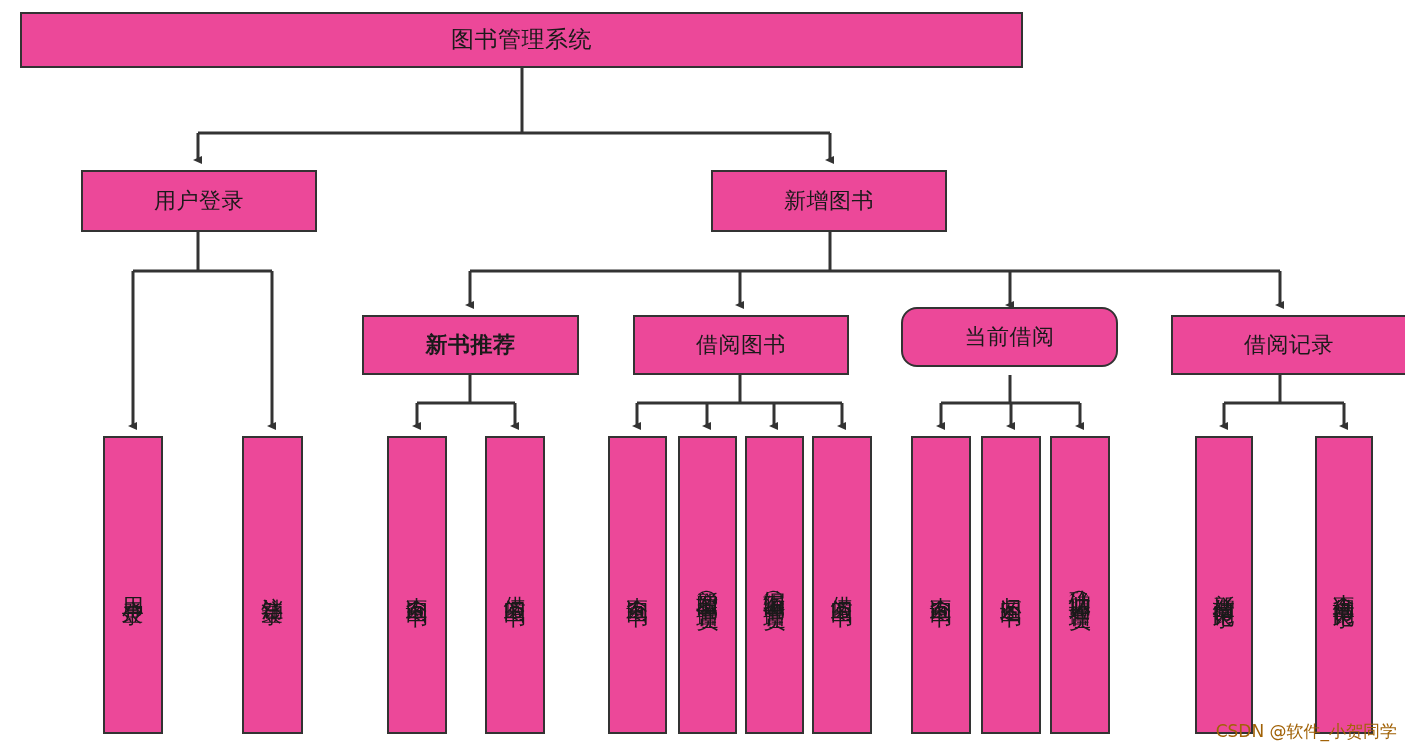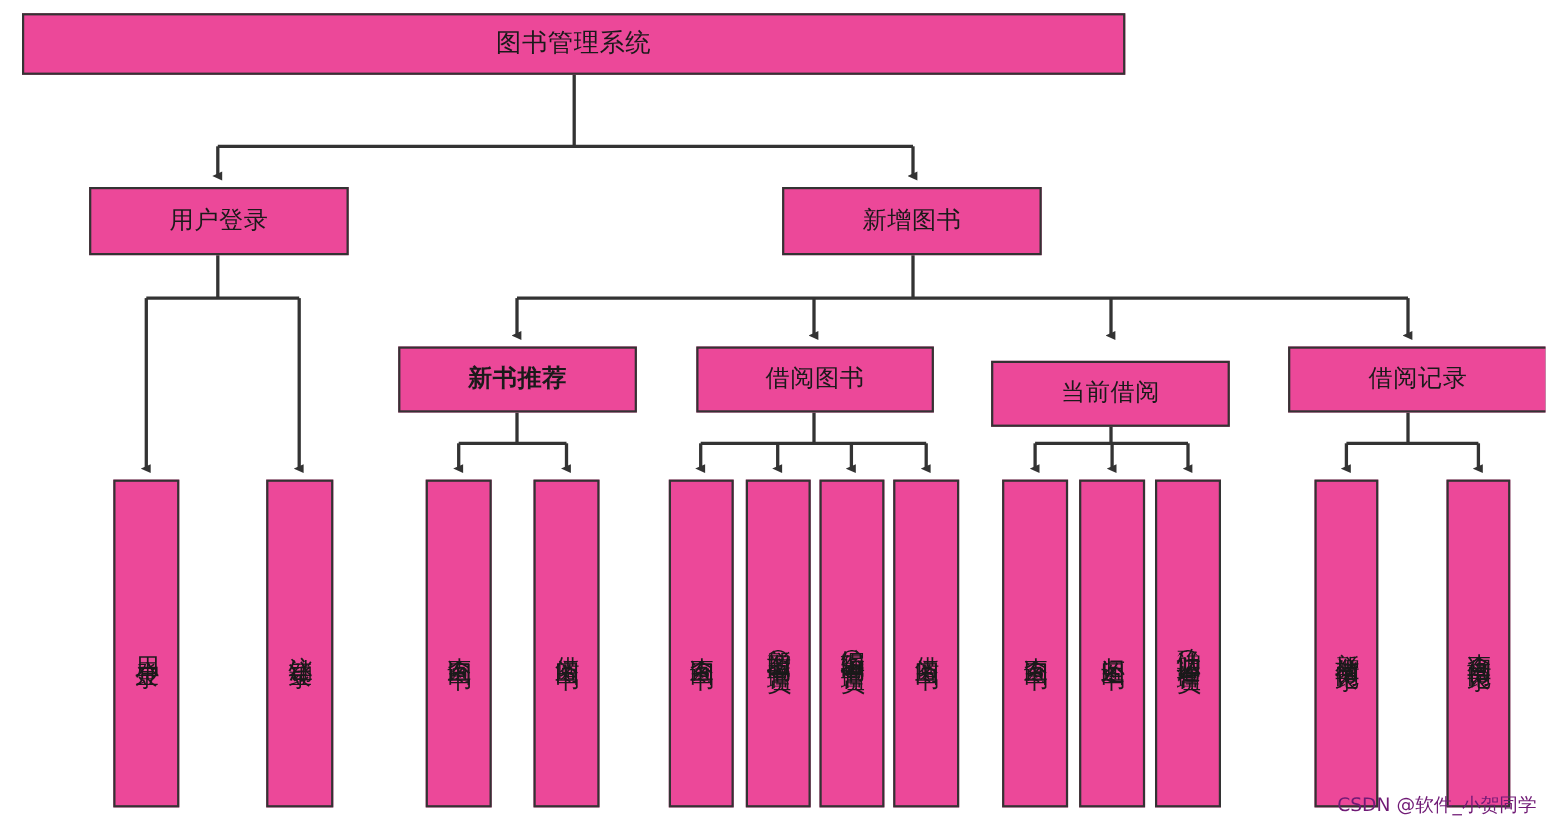--- a/index.html
+++ b/index.html
@@ -54,21 +54,21 @@
     padding: 6px 0;
   }
   .node-title {
     font-size: 23px;
   }
   #watermark {
     position: absolute;
     right: 8px;
     bottom: 4px;
     font-size: 17px;
-    color: #701a75;
+    color: #a16207;
     white-space: nowrap;
     font-family: "DejaVu Sans", "Liberation Sans", sans-serif;
   }
 </style>
 </head>
 <body>
 
 <div id="diagram-root">
 
   <svg id="edges" viewBox="0 0 1405 747" xmlns="http://www.w3.org/2000/svg">
@@ -121,21 +121,21 @@
     </g>
   </svg>
 
   <div class="node node-h node-title" style="left:20px; top:12px; width:1003px; height:56px;">图书管理系统</div>
 
   <div class="node node-h" style="left:81px; top:170px; width:236px; height:62px;">用户登录</div>
   <div class="node node-h" style="left:711px; top:170px; width:236px; height:62px;">新增图书</div>
 
   <div class="node node-h" style="left:362px; top:315px; width:217px; height:60px;font-weight:bold;">新书推荐</div>
   <div class="node node-h" style="left:633px; top:315px; width:216px; height:60px;">借阅图书</div>
-  <div class="node node-h" style="left:901px; top:328px; width:217px; height:60px;">当前借阅</div>
+  <div class="node node-h" style="left:901px; top:307px; width:217px; height:60px;border-radius:16px;">当前借阅</div>
   <div class="node node-h" style="left:1171px; top:315px; width:236px; height:60px;">借阅记录</div>
 
   <div class="node node-v" style="left:103px; top:436px; width:60px; height:298px;">用户登录</div>
   <div class="node node-v" style="left:242px; top:436px; width:61px; height:298px;">注销登录</div>
 
   <div class="node node-v" style="left:387px; top:436px; width:60px; height:298px;">查询图书</div>
   <div class="node node-v" style="left:485px; top:436px; width:60px; height:298px;">借阅图书</div>
 
   <div class="node node-v" style="left:608px; top:436px; width:59px; height:298px;">查询图书</div>
   <div class="node node-v" style="left:678px; top:436px; width:59px; height:298px;">新增图书（管理员）</div>

